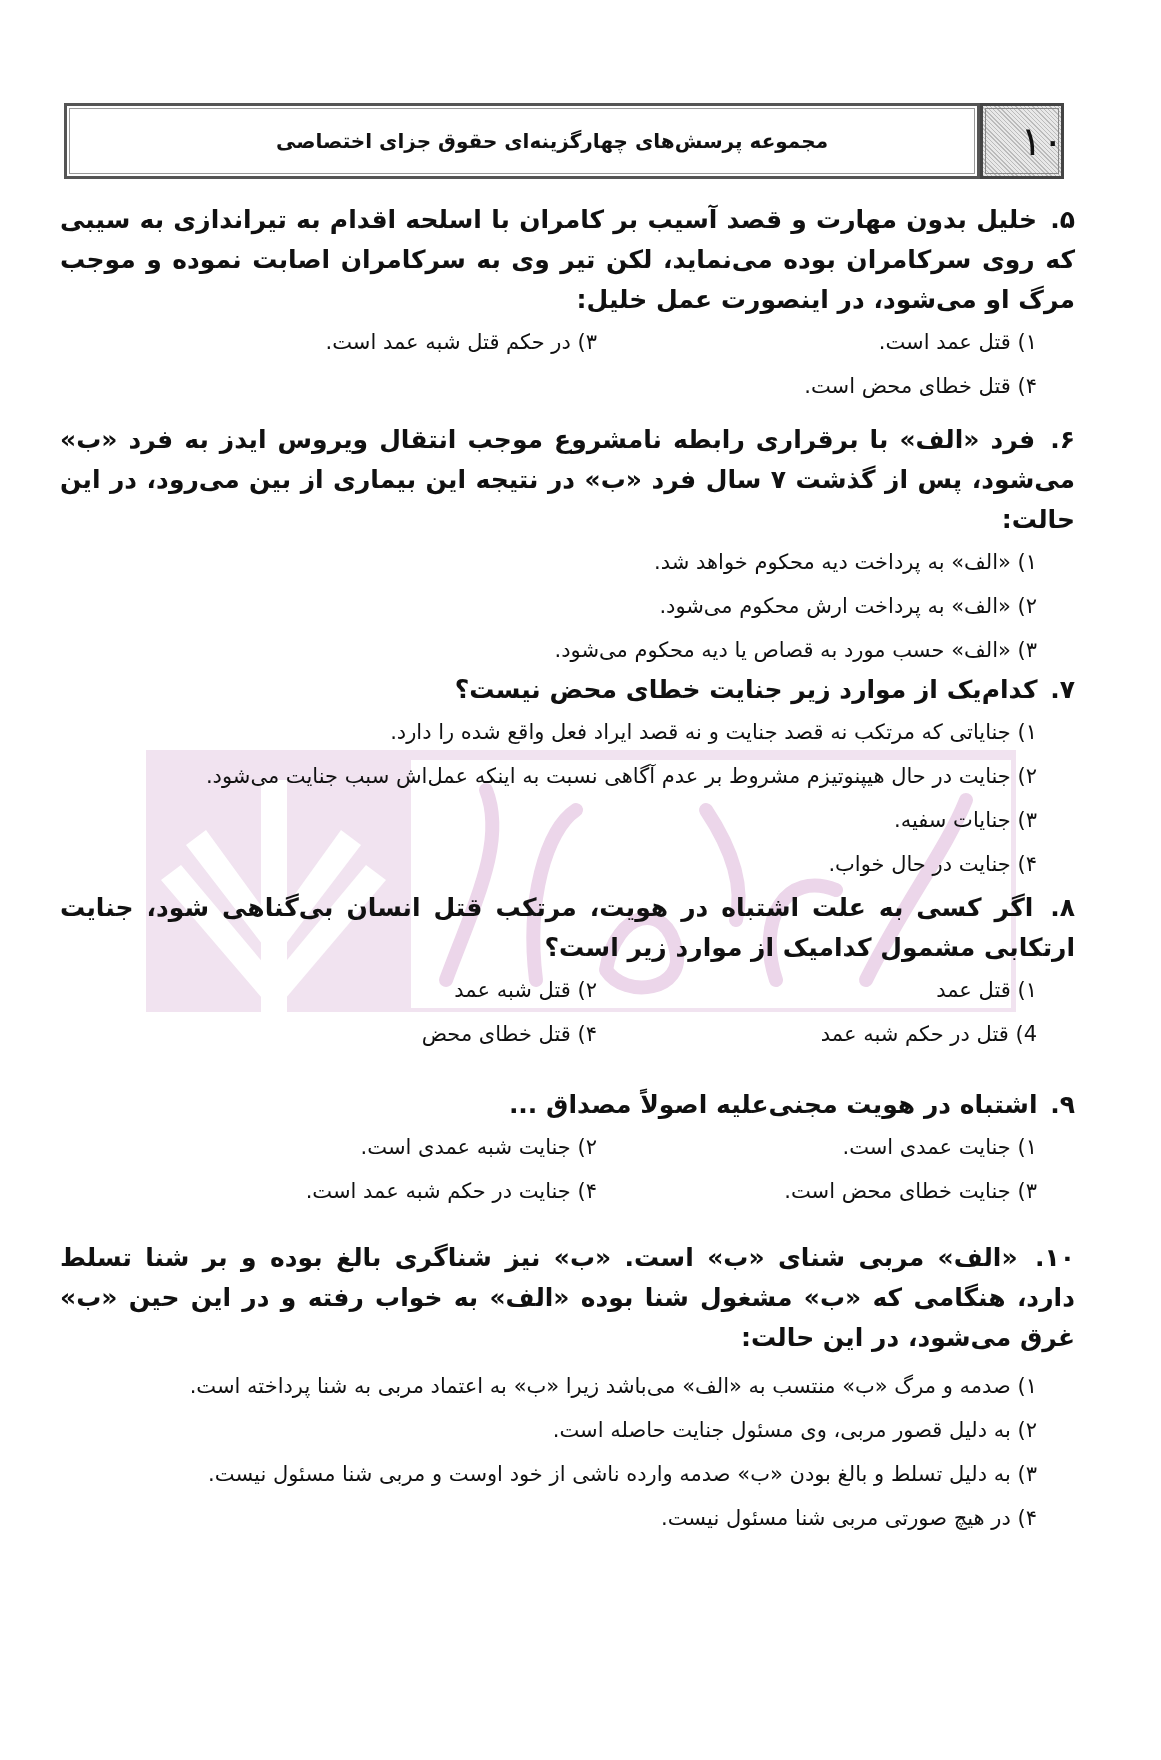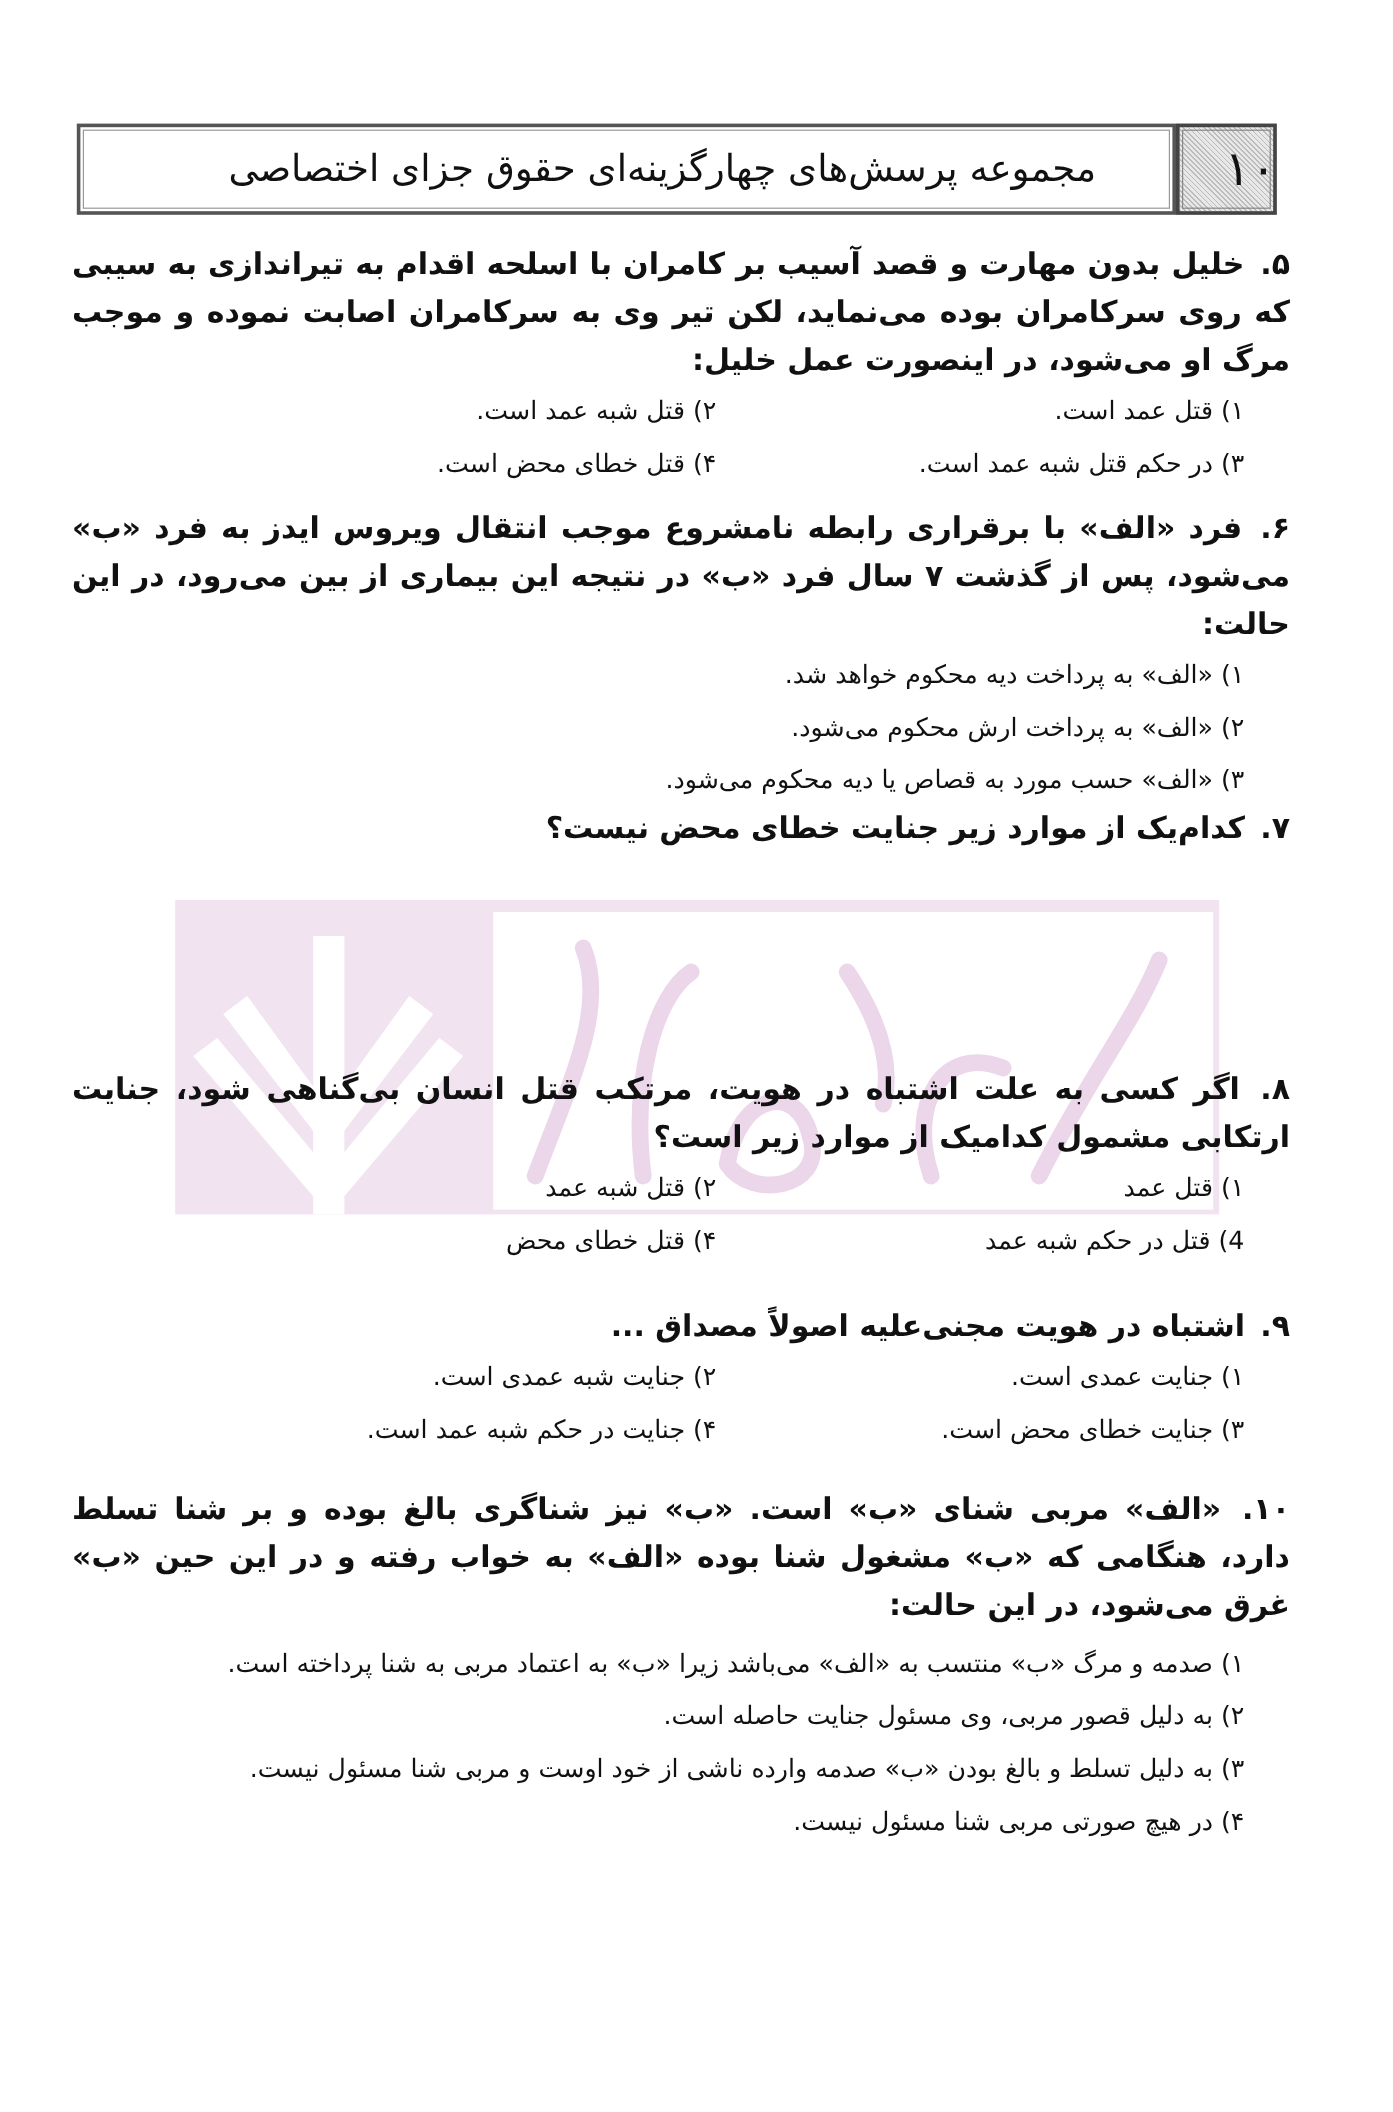--- a/index.html
+++ b/index.html
@@ -14,21 +14,21 @@
     position: absolute; left: 64px; top: 103px; width: 1000px; height: 76px;
     display: flex; direction: ltr;
   }
   .header .title-box {
     flex: 1; height: 70px;
     border: 3px solid #555; outline: 1px solid #999; outline-offset: -6px;
     display: flex; align-items: center; justify-content: center;
     background: #fff;
   }
   .header .title-box span {
-    font-weight: normal; font-size: 31px; direction: rtl; padding-left: 60px;
+    font-weight: bold; font-size: 20px; direction: rtl; padding-left: 60px;
   }
   .header .num-box {
     width: 78px; height: 70px;
     border: 3px solid #444; outline: 1px solid #888; outline-offset: -6px;
     background:
       repeating-linear-gradient(45deg, #bbb 0 1px, #e8e8e8 1px 3px),
       #ccc;
     display: flex; align-items: center; justify-content: center;
   }
   .header .num-box span { font-weight: normal; font-size: 40px; margin-left: 40px; }
@@ -98,21 +98,20 @@
 
   <div class="content">
 
     <div class="q" style="top:-20px;">
       <div class="q-text">
         <span class="num">۵.</span>
         <span>خلیل بدون مهارت و قصد آسیب بر کامران با اسلحه اقدام به تیراندازی به سیبی که روی سرکامران بوده می‌نماید، لکن تیر وی به سرکامران اصابت نموده و موجب مرگ او می‌شود، در اینصورت عمل خلیل:</span>
       </div>
       <div class="opts grid">
         <span class="opt">۱) قتل عمد است.</span>
-        <span class="opt">۲) قتل شبه عمد است.</span>
         <span class="opt">۳) در حکم قتل شبه عمد است.</span>
         <span class="opt">۴) قتل خطای محض است.</span>
       </div>
     </div>
 
     <div class="q" style="top:200px;">
       <div class="q-text">
         <span class="num">۶.</span>
         <span>فرد «الف» با برقراری رابطه نامشروع موجب انتقال ویروس ایدز به فرد «ب» می‌شود، پس از گذشت ۷ سال فرد «ب» در نتیجه این بیماری از بین می‌رود، در این حالت:</span>
       </div>
@@ -120,20 +119,26 @@
         <div class="opt">۱) «الف» به پرداخت دیه محکوم خواهد شد.</div>
         <div class="opt">۲) «الف» به پرداخت ارش محکوم می‌شود.</div>
         <div class="opt">۳) «الف» حسب مورد به قصاص یا دیه محکوم می‌شود.</div>
       </div>
     </div>
 
     <div class="q" style="top:450px;">
       <div class="q-text">
         <span class="num">۷.</span>
         <span>کدام‌یک از موارد زیر جنایت خطای محض نیست؟</span>
+      </div>
+      <div class="opts">
+        <div class="opt">۱) جنایاتی که مرتکب نه قصد جنایت و نه قصد ایراد فعل واقع شده را دارد.</div>
+        <div class="opt">۲) جنایت در حال هیپنوتیزم مشروط بر عدم آگاهی نسبت به اینکه عمل‌اش سبب جنایت می‌شود.</div>
+        <div class="opt">۳) جنایات سفیه.</div>
+        <div class="opt">۴) جنایت در حال خواب.</div>
       </div>
     </div>
 
     <div class="q" style="top:668px;">
       <div class="q-text">
         <span class="num">۸.</span>
         <span>اگر کسی به علت اشتباه در هویت، مرتکب قتل انسان بی‌گناهی شود، جنایت ارتکابی مشمول کدامیک از موارد زیر است؟</span>
       </div>
       <div class="opts grid">
         <span class="opt">۱) قتل عمد</span>

